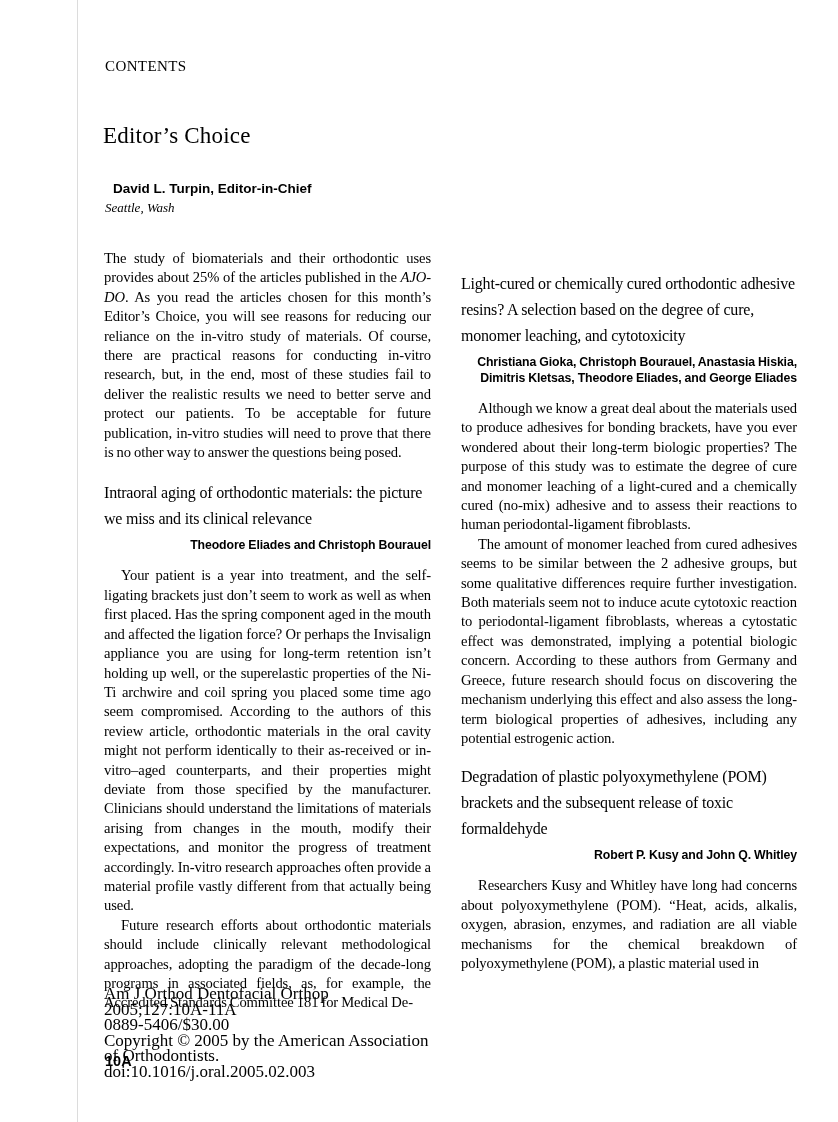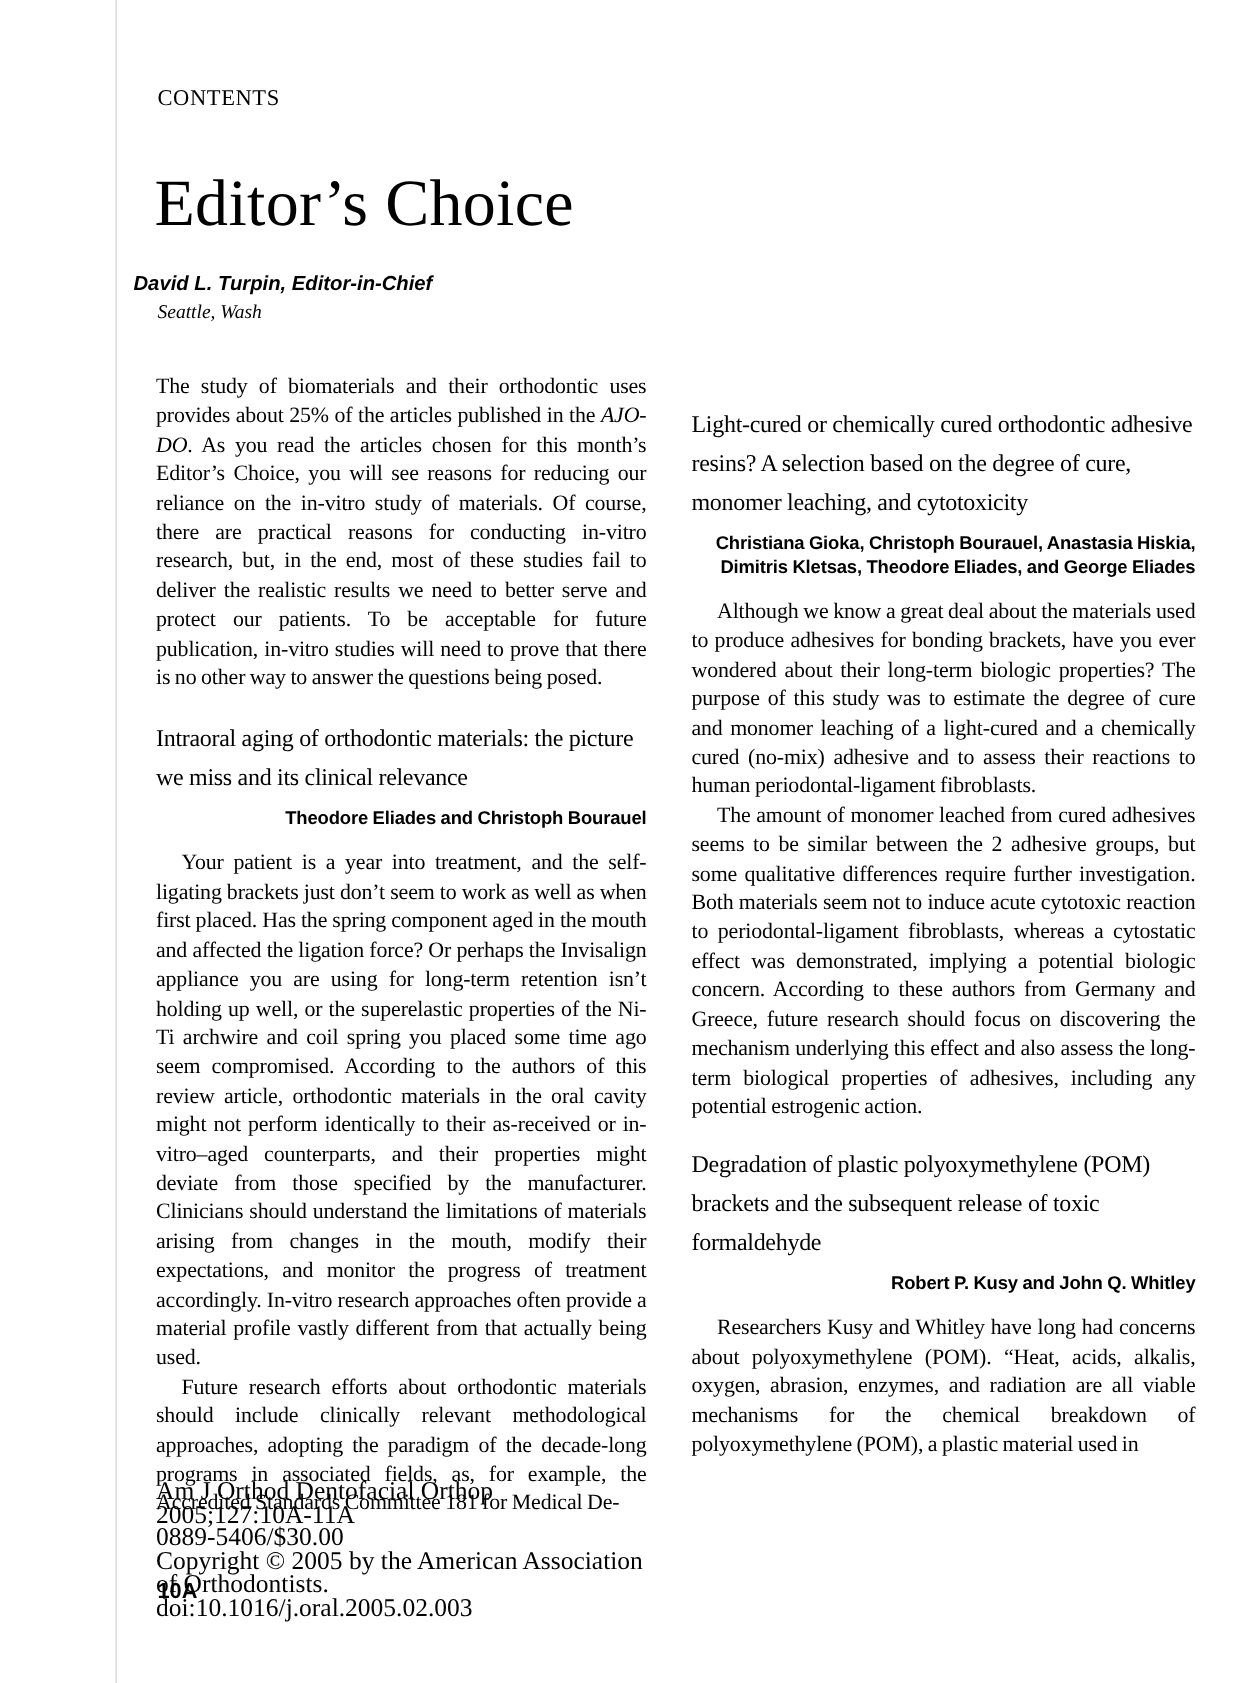--- a/index.html
+++ b/index.html
@@ -22,32 +22,31 @@
   }
   .contents-label {
     position: absolute;
     left: 84px; top: 58px;
     font-size: 15px;
     letter-spacing: 0.4px;
   }
   .page-title {
     position: absolute;
     left: 82px; top: 117px;
-    font-size: 44px;
+    font-size: 23px;
     font-weight: normal;
     letter-spacing: 0.2px;
     line-height: 38px;
   }
   .byline {
     position: absolute;
-    left: 68px; top: 181px;
+    left: 92px; top: 181px;
     font-family: "Liberation Sans", sans-serif;
     font-weight: bold;
     font-size: 13.5px;
-    font-style: italic;
   }
   .location {
     position: absolute;
     left: 84px; top: 200px;
     font-style: italic;
     font-size: 13px;
   }
   .col {
     position: absolute;
     top: 249px;

